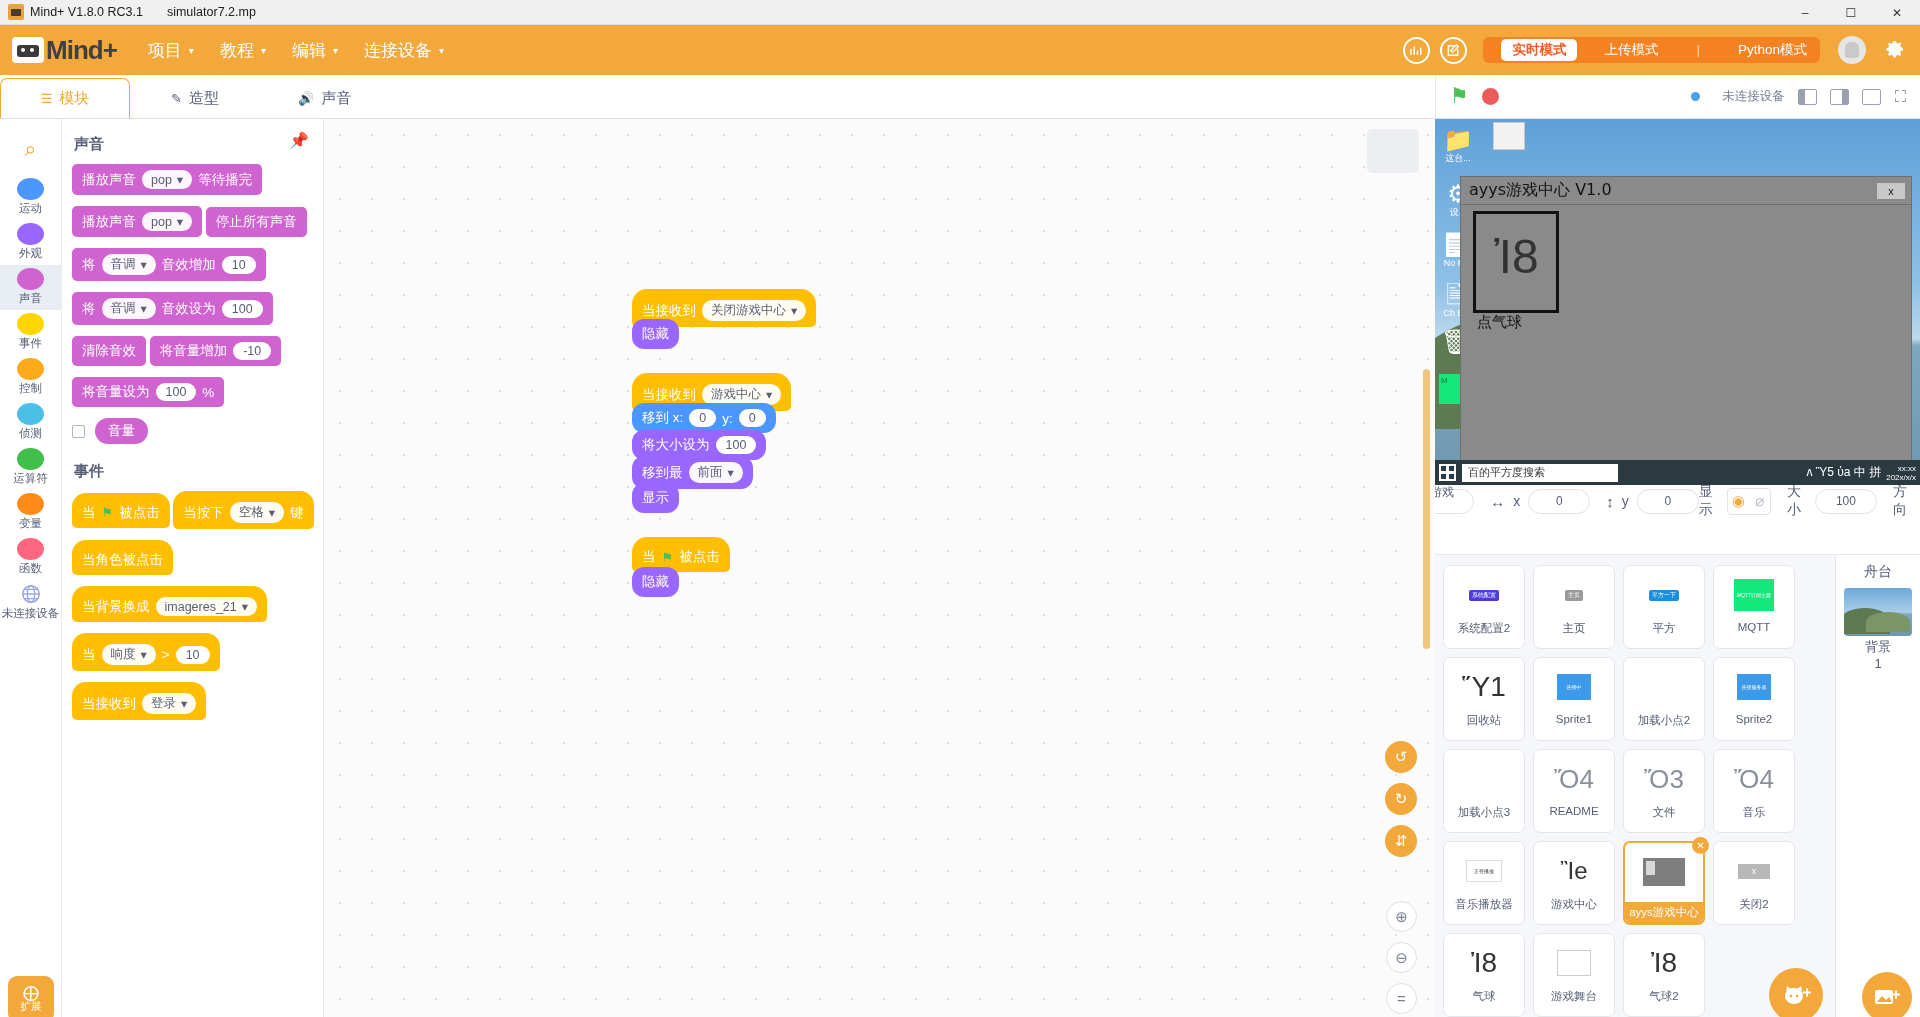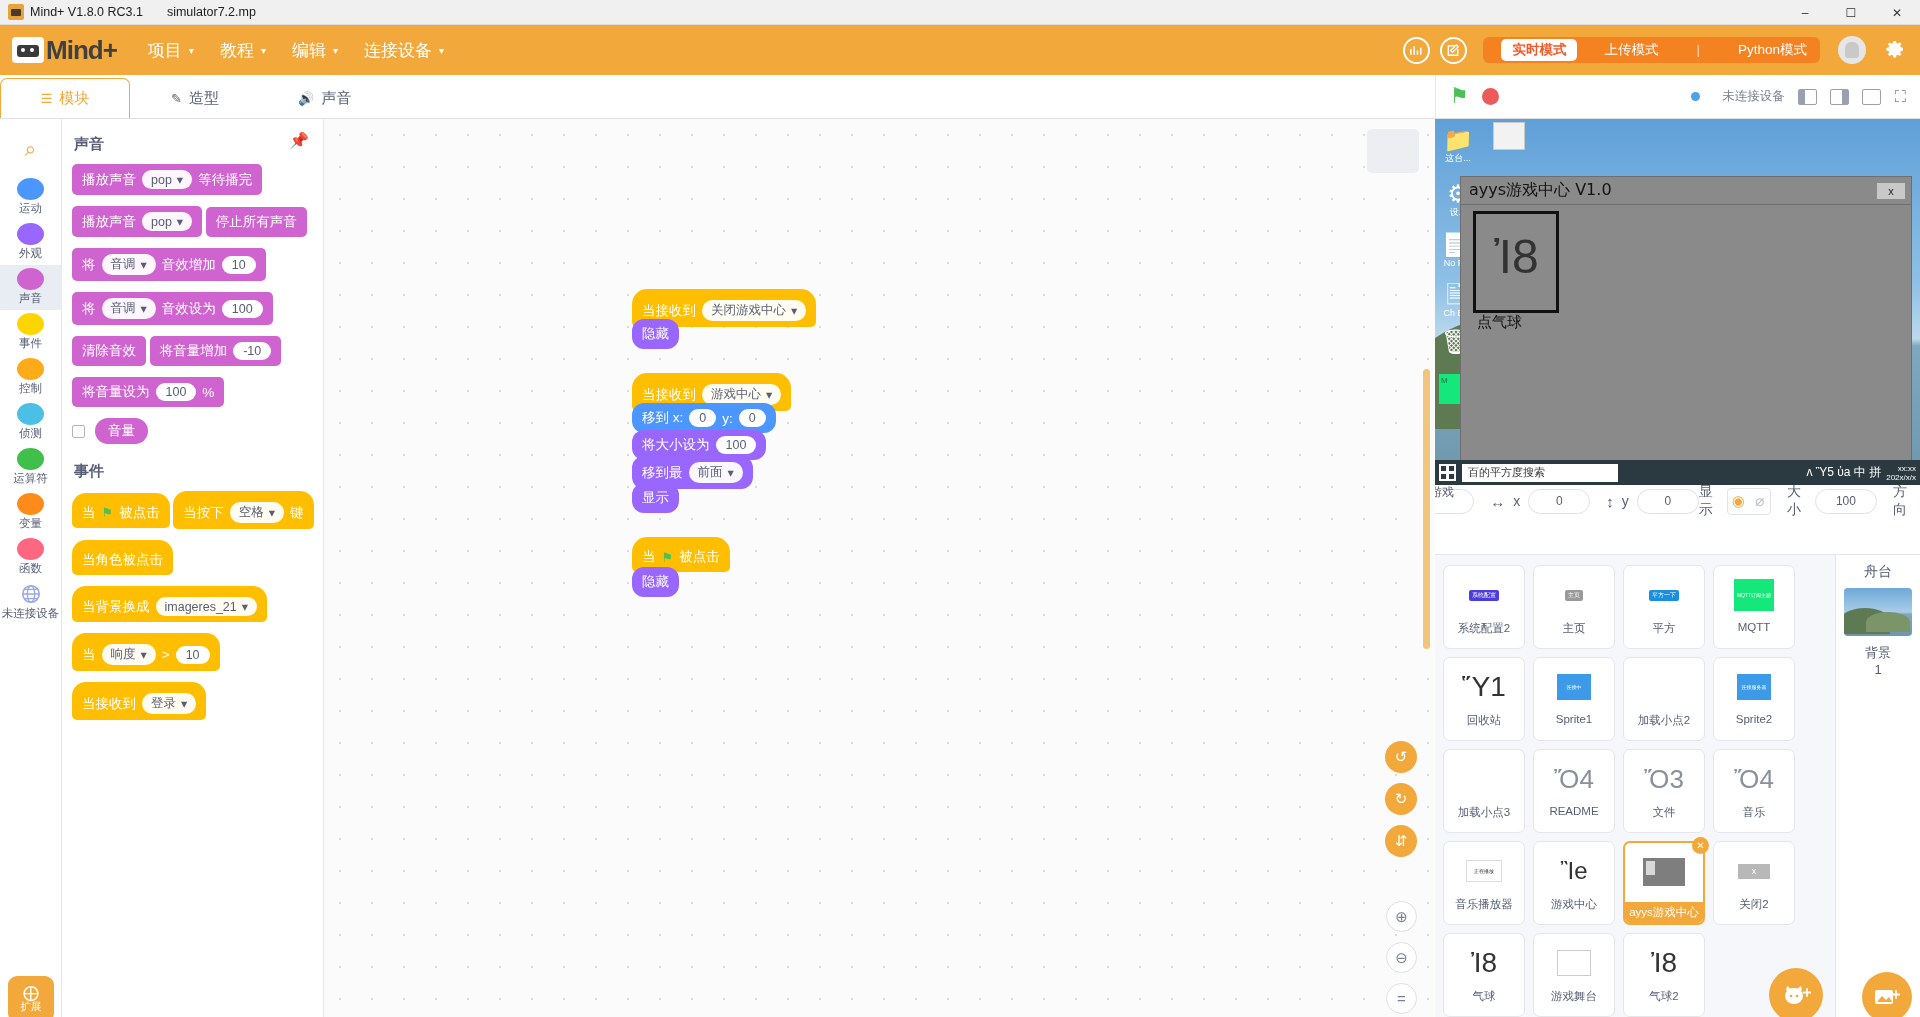--- a/index.html
+++ b/index.html
@@ -313,21 +313,21 @@
   .stagepanel .sp-ttl { font-size:14px; color:#575e75; margin-bottom:7px; }
   .sp-thumb {
     width:68px; height:48px; border-radius:4px; overflow:hidden; position:relative;
     background:linear-gradient(#6fa8d8 0%, #a9cde8 50%, #7fa8bf 55%, #6e96ad 100%);
     cursor:pointer;
   }
   .sp-thumb .h1 { position:absolute; left:-4px; top:20px; width:50px; height:26px;
     border-radius:50% 50% 0 0; background:#5d7a52; }
   .sp-thumb .h2 { position:absolute; left:22px; top:24px; width:44px; height:20px;
     border-radius:50% 50% 0 0; background:#7b9468; }
-  .sp-sub { font-size:13px; color:#575e75; margin-top:8px; }
+  .sp-sub { font-size:13px; color:#575e75; margin-top:2px; }
   .sp-num { font-size:13px; color:#575e75; }
   .sp-fab {
     position:absolute; bottom:10px; right:8px; width:50px; height:50px; border-radius:50%;
     background:#f2a83b; color:#fff; display:flex; align-items:center; justify-content:center;
     font-size:22px; cursor:pointer;
   }
 </style>
 </head>
 <body>
 

